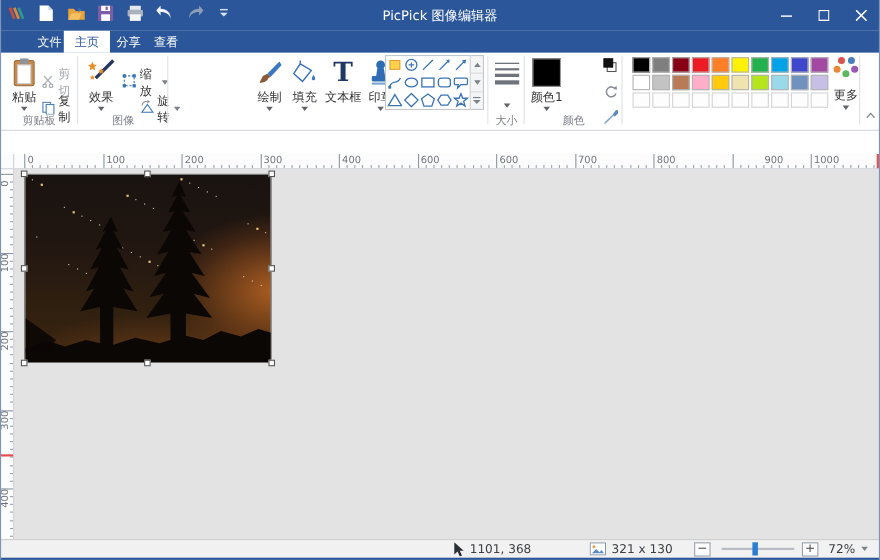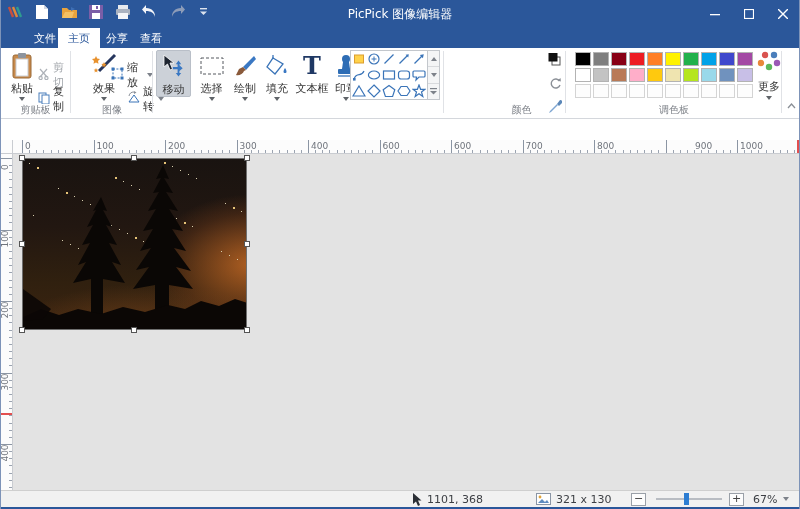--- a/index.html
+++ b/index.html
@@ -210,21 +210,21 @@
               <rect x="1" y="1" width="7" height="9" fill="#fff" stroke="#4a7ebb"></rect>
               <rect x="4" y="3" width="7" height="9" fill="#fff" stroke="#4a7ebb"></rect>
             </svg></span>
         <span>复制</span>
       </div>
       <div class="grouplabel">剪贴板</div>
       <div class="sep"></div>
     </div>
 
     <div class="rgroup" style="left:71px;width:82px">
-      <div class="bigbtn" style="left:16px;width:34px">
+      <div class="bigbtn" style="left:4px;width:34px">
         <span class="ic">
           <svg width="26" height="26">
               <path d="M8,18 L24,2" stroke="#26365e" stroke-width="3"></path>
               <path d="M5,3 l1.2,2.6 2.8,.4 -2,2 .5,2.8 -2.5,-1.3 -2.5,1.3 .5,-2.8 -2,-2 2.8,-.4 z" fill="#e8912d"></path>
               <path d="M13,9 l.8,1.7 1.9,.3 -1.4,1.3 .3,1.9 -1.6,-.9 -1.6,.9 .3,-1.9 -1.4,-1.3 1.9,-.3 z" fill="#e8912d"></path>
               <path d="M5,15 l.7,1.5 1.6,.2 -1.2,1.1 .3,1.6 -1.4,-.8 -1.4,.8 .3,-1.6 -1.2,-1.1 1.6,-.2 z" fill="#e8912d"></path>
             </svg>
         </span>
         <span class="bl">效果</span>
         <span class="caret"></span>
@@ -247,42 +247,20 @@
               <path d="M7,0 l2.5,1.5 -2.5,1.5 z" fill="#8a9099"></path>
             </svg></span>
         <span>旋转</span>
         <span class="caret-inline"></span>
       </div>
       <div class="grouplabel">图像</div>
       <div class="sep"></div>
     </div>
 
     <div class="rgroup" style="left:153px;width:291px">
-      <div class="bigbtn sel" style="left:3px;width:35px">
-        <span class="ic">
-          <svg width="26" height="26">
-              <path d="M3,1 L3,13 L6.5,10 L9,16 L11.5,15 L9,9 L13,9 Z" fill="#1d2430" stroke="#fff" stroke-width=".8"></path>
-              <g fill="#3a78c3">
-                <path d="M19,9 h-7 v2.4 h7 v2.2 l4,-3.4 -4,-3.4 z" transform="translate(1,5) scale(.9)"></path>
-                <path d="M18,8 l-3,-4 -3,4 h2 v5 h2 v-5 z" transform="translate(4,3) scale(.9)"></path>
-                <path d="M18,20 l-3,4 -3,-4 h2 v-5 h2 v5 z" transform="translate(4,1) scale(.9)"></path>
-              </g>
-            </svg>
-        </span>
-        <span class="bl">移动</span>
-      </div>
-      <div class="bigbtn" style="left:42px;width:33px">
-        <span class="ic">
-            <svg width="24" height="20">
-              <rect x="1" y="2" width="22" height="16" fill="none" stroke="#55595f" stroke-dasharray="3 2"></rect>
-            </svg>
-          </span>
-        <span class="bl">选择</span>
-        <span class="caret"></span>
-      </div>
       <div class="bigbtn" style="left:77px;width:30px">
         <span class="ic">
             <svg width="24" height="24">
               <path d="M21,2 L10,13 L13,16 L23,5 Z" fill="#3a78c3"></path>
               <path d="M10,13 L6,15 L3,21 C6,22 10,20 11,17 L13,16 Z" fill="#8a5a3b"></path>
             </svg>
           </span>
         <span class="bl">绘制</span>
         <span class="caret"></span>
       </div>
@@ -404,22 +382,44 @@
         <div class="gsb">
             <svg width="7" height="7">
               <rect x="0" y="0" width="7" height="1.2" fill="#7d828a"></rect>
               <path d="M0,3 L7,3 L3.5,6.5 Z" fill="#7d828a"></path>
             </svg>
           </div>
       </div>
       <div class="sep"></div>
     </div>
 
+    <div class="rgroup" style="left:444px;width:33px">
+      <div class="bigbtn" style="left:3px;width:27px">
+        <span class="ic">
+            <svg width="24" height="22">
+              <rect x="1" y="2" width="22" height="1.2" fill="#6f747c"></rect>
+              <rect x="1" y="7" width="22" height="2" fill="#6f747c"></rect>
+              <rect x="1" y="12" width="22" height="3" fill="#6f747c"></rect>
+              <rect x="1" y="18" width="22" height="4" fill="#6f747c"></rect>
+            </svg>
+          </span>
+        <span class="caret" style="margin-top:14px"></span>
+      </div>
+      <div class="grouplabel">大小</div>
+      <div class="sep"></div>
+    </div>
 
     <div class="rgroup" style="left:477px;width:89px">
+      <div class="bigbtn" style="left:4px;width:32px">
+        <span class="ic">
+            <span class="colswatch" style="background: rgb(0, 0, 0);"></span>
+          </span>
+        <span class="bl">颜色1</span>
+        <span class="caret"></span>
+      </div>
       <div style="position:absolute;left:71px;top:3px;display:flex;flex-direction:column;gap:5px;align-items:center;">
         <span><svg width="14" height="13">
               <rect x="4" y="4" width="8" height="8" fill="#fff" stroke="#555"></rect>
               <rect x="1" y="0" width="8" height="8" fill="#111" stroke="#111"></rect>
             </svg></span>
         <span><svg width="13" height="13">
               <path d="M10.5,4 A4.5,4.5 0 1 0 11,8" fill="none" stroke="#8a8f96" stroke-width="1.4"></path>
               <path d="M11.5,1 l0.4,3.6 -3.4,-1.2 z" fill="#8a8f96"></path>
             </svg></span>
         <span><svg width="14" height="15">
@@ -468,21 +468,20 @@
         <span><svg width="24" height="22">
               <circle cx="8" cy="5" r="3.2" fill="#d9534f"></circle>
               <circle cx="17" cy="5" r="3.2" fill="#4a7ebb"></circle>
               <circle cx="20" cy="13" r="3.2" fill="#9b59b6"></circle>
               <circle cx="12" cy="19" r="3.2" fill="#5cb85c" transform="translate(0,-2)"></circle>
               <circle cx="4" cy="13" r="3.2" fill="#e8883a"></circle>
             </svg></span>
         <span class="ml">更多</span>
         <span class="caret"></span>
       </div>
-      <div class="grouplabel">调色板</div>
       <div class="sep"></div>
     </div>
 
     <div class="collapse"><svg width="9" height="6">
           <path d="M1,5 L4.5,1 L8,5" fill="none" stroke="#8a8f96" stroke-width="1.3"></path>
         </svg></div>
   </div>
 
 
   <div class="workarea">
@@ -741,20 +740,20 @@
     </div>
     <div class="sitem" style="left:631px">
         <span class="zbtn">−</span>
       </div>
     <div class="ztrack"></div>
     <div class="zhandle"></div>
     <div class="sitem" style="left:729px">
         <span class="zbtn">+</span>
       </div>
     <div class="sitem" style="left:753px">
-      <span>67%</span>
+      <span>72%</span>
       <span class="caret-inline"></span>
     </div>
   </div>
 
   <div class="edgeL"></div>
   <div class="edgeR"></div>
 </div>
 
 </body></html>

